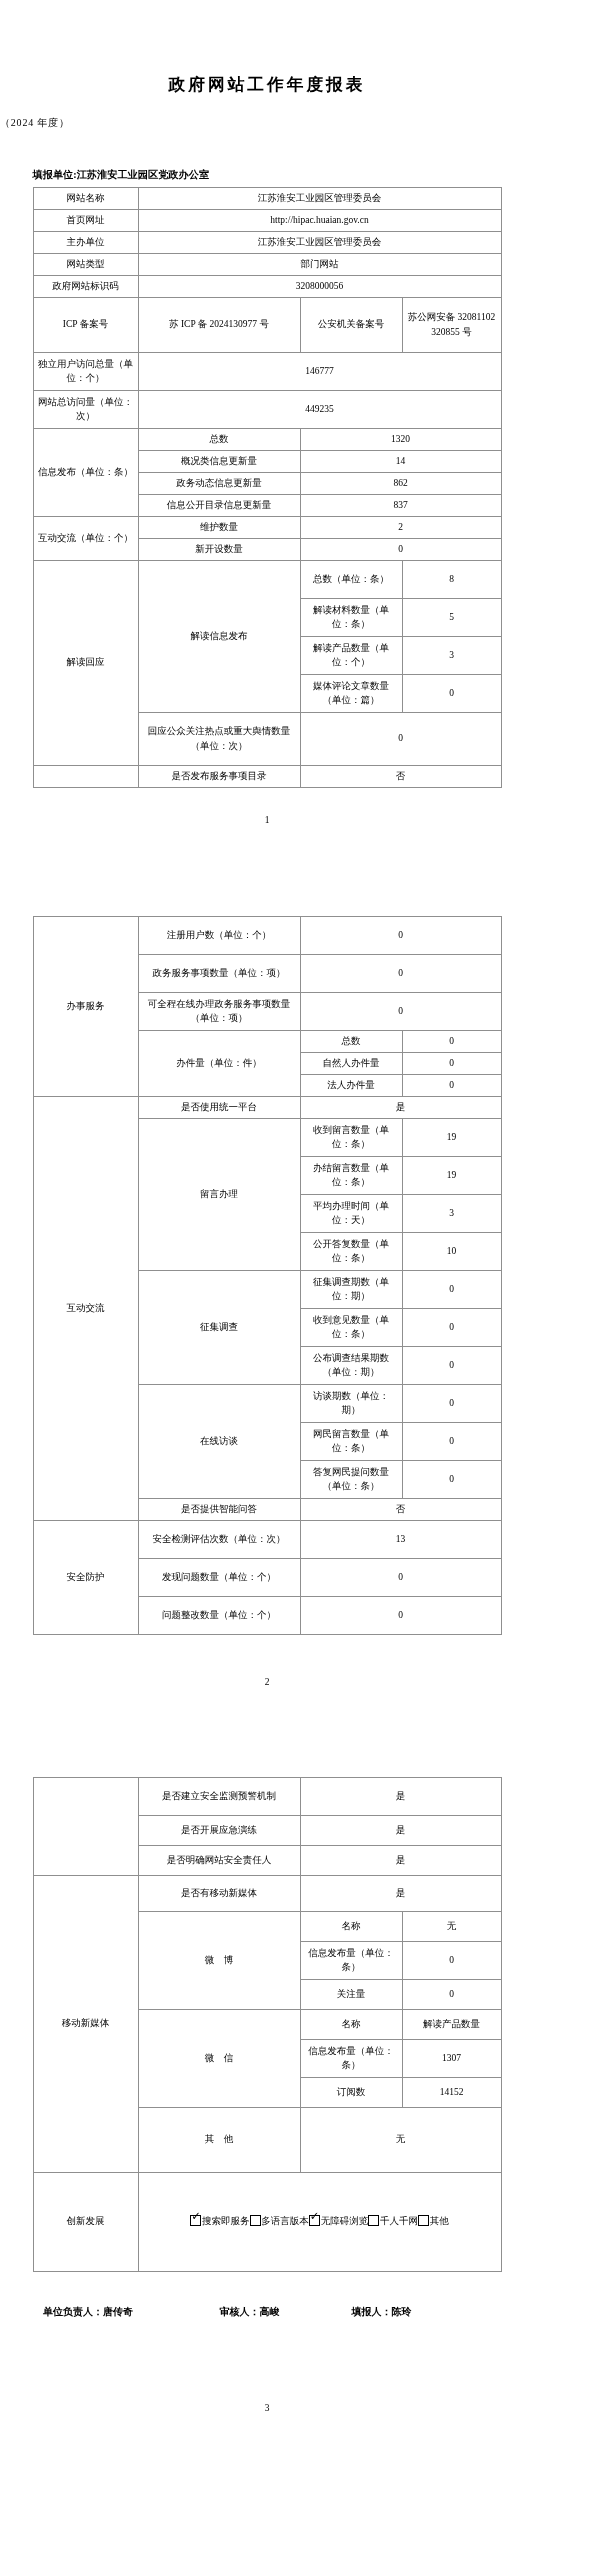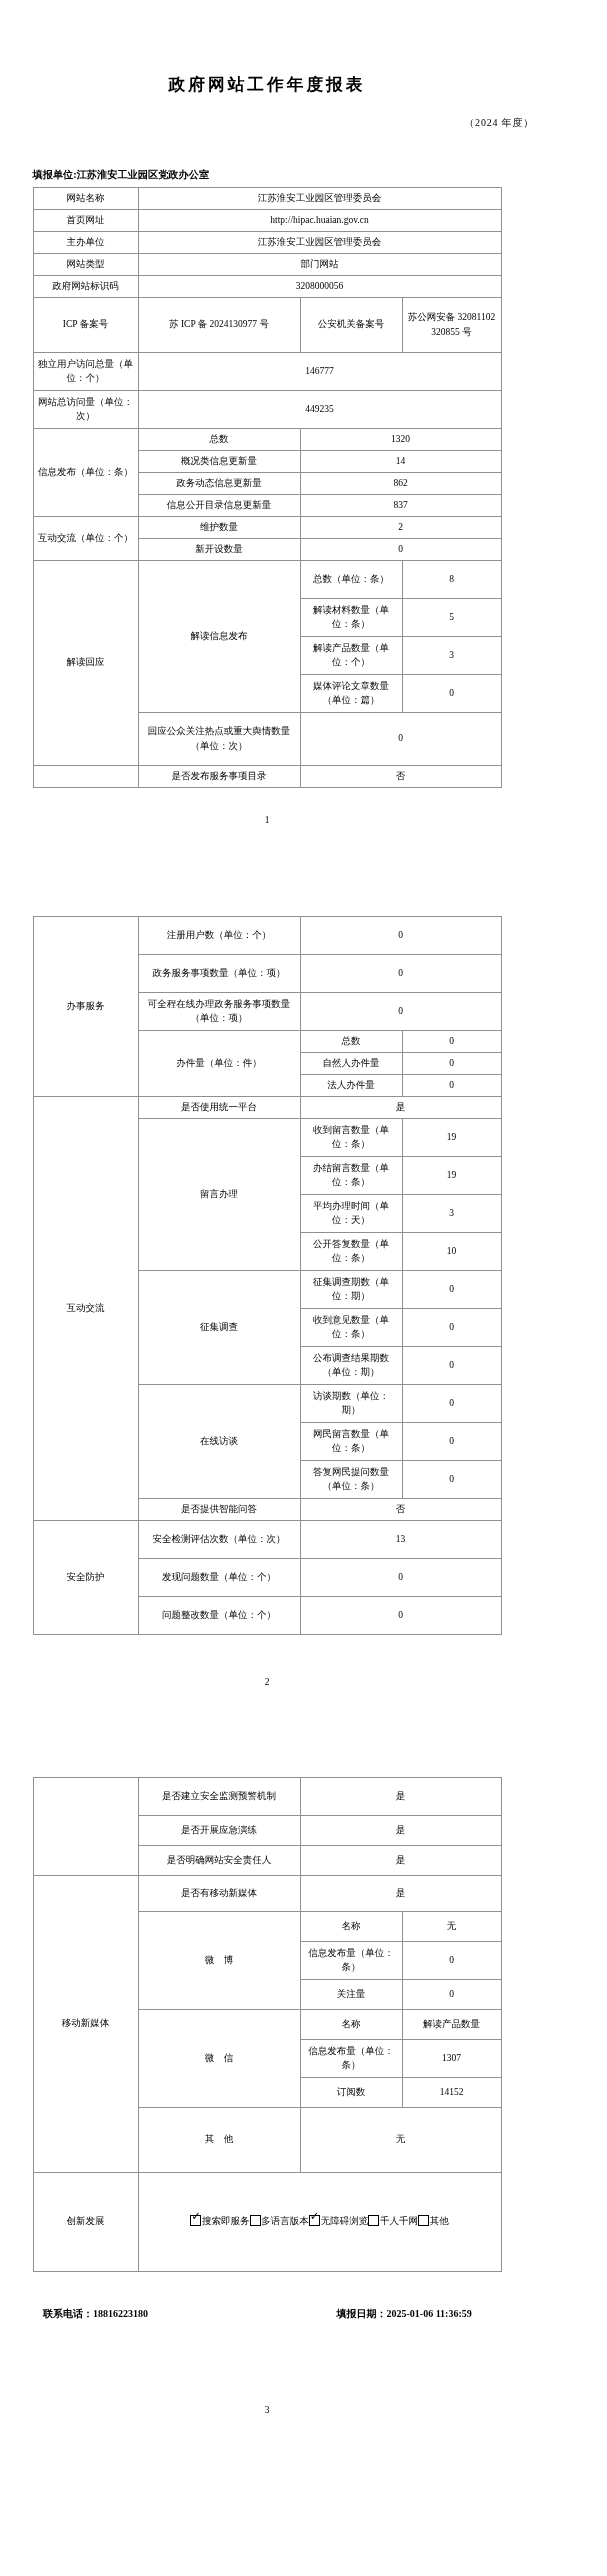--- a/index.html
+++ b/index.html
@@ -5,21 +5,21 @@
   html,body { margin:0; padding:0; }
   body {
     width:607px; height:2576px; background:#ffffff; color:#000;
     font-family:"Liberation Serif","DejaVu Serif",serif;
   }
   .doc { width:534px; height:2576px; overflow:hidden; background:#fff; }
   .doc-title {
     margin-top:73px; text-align:center; font-weight:bold; font-size:16.7px;
     letter-spacing:3px; font-family:"DejaVu Sans","Liberation Sans",sans-serif;
   }
-  .doc-sub { margin-top:20px; text-align:right; font-size:10px; letter-spacing:0.8px; }
+  .doc-sub { margin-top:20px; text-align:left; font-size:10px; letter-spacing:0.8px; }
   .unit-line { width:469px; margin:38px auto 4.6px auto; font-weight:bold; font-size:10.2px; }
   table.rpt {
     width:469px; margin:0 auto; border-collapse:collapse; table-layout:fixed;
     border:1.5px solid #404040;
   }
   table.rpt td {
     border:0.8px solid #8f8f8f; text-align:center; vertical-align:middle;
     font-size:9.5px; line-height:1.5; padding:1.5px 3.8px; overflow:hidden;
   }
   tr.sec > td { border-top:1.5px solid #5a5a5a;margin-top:28px; }
@@ -337,22 +337,23 @@
     <tr class="rh-innov sec">
       <td>创新发展</td>
       <td colspan="3">
         <span class="ck-item"><span class="cb"><i class="mark">✓</i></span><span>搜索即服务</span></span><span class="ck-item"><span class="cb"><i class="mark"></i></span><span>多语言版本</span></span><span class="ck-item"><span class="cb"><i class="mark">✓</i></span><span>无障碍浏览</span></span><span class="ck-item"><span class="cb"><i class="mark"></i></span><span>千人千网</span></span><span class="ck-item"><span class="cb"><i class="mark"></i></span><span>其他</span></span>
       </td>
     </tr>
   </tbody>
     </table>
 
   <div class="footer">
-    <div class="f-line f-line2">
-      <span class="f-pos0"><span>联系电话：</span><span>18816223180</span></span>
-      <span class="f-pos3"><span>填报日期：</span><span>2025-01-06 11:36:59</span></span>
+    <div class="f-line f-line1">
+      <span class="f-pos0"><span>单位负责人：</span><span>唐传奇</span></span>
+      <span class="f-pos1"><span>审核人：</span><span>高峻</span></span>
+      <span class="f-pos2"><span>填报人：</span><span>陈玲</span></span>
     </div>
   </div>
 
   <div class="page-num pn3">3</div>
 
 </div>
 
 
 </body></html>

